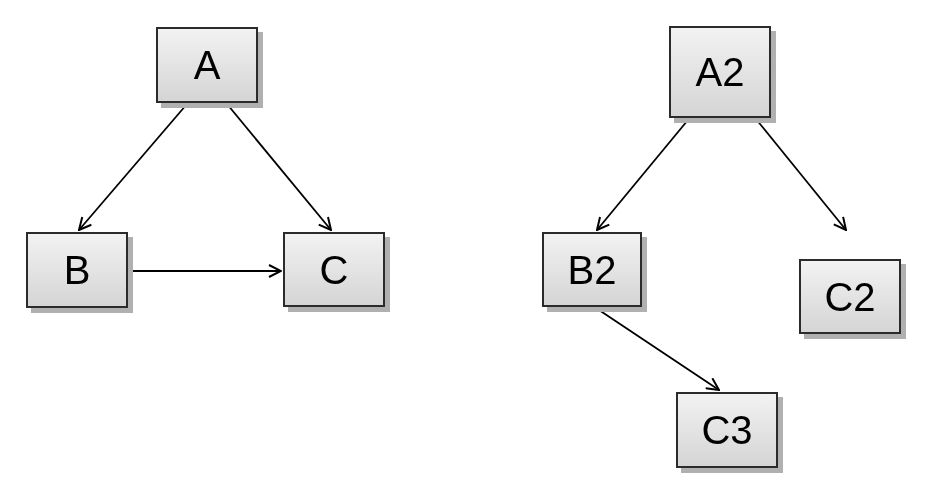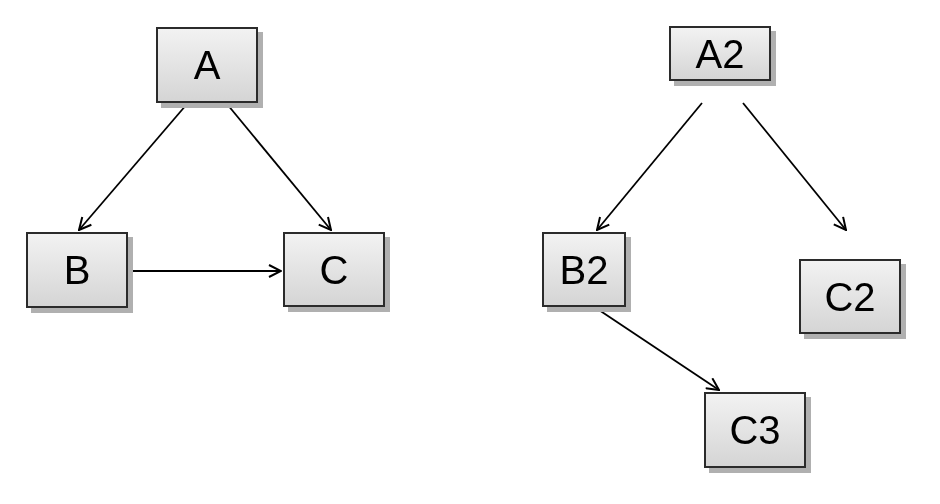--- a/index.html
+++ b/index.html
@@ -82,26 +82,26 @@
 
   <div class="node" style="left: 156px; top: 27px; width: 102px; height: 76px;">
     <span class="node-label">A</span>
   </div>
   <div class="node" style="left: 26px; top: 232px; width: 102px; height: 76px;">
     <span class="node-label">B</span>
   </div>
   <div class="node" style="left: 283px; top: 232px; width: 102px; height: 75px;">
     <span class="node-label">C</span>
   </div>
-  <div class="node" style="left: 669px; top: 26px; width: 102px; height: 55px;">
+  <div class="node" style="left: 669px; top: 26px; width: 102px; height: 92px;">
     <span class="node-label">A2</span>
   </div>
-  <div class="node" style="left: 542px; top: 232px; width: 84px; height: 75px;">
+  <div class="node" style="left: 542px; top: 232px; width: 100px; height: 75px;">
     <span class="node-label">B2</span>
   </div>
   <div class="node" style="left: 799px; top: 232px; width: 102px; height: 75px; margin-top: 27px;">
     <span class="node-label">C2</span>
   </div>
-  <div class="node" style="left: 704px; top: 392px; width: 102px; height: 76px; text-align: center;">
+  <div class="node" style="left: 676px; top: 392px; width: 102px; height: 76px; text-align: center;">
     <span class="node-label">C3</span>
   </div>
 
 </div>
 
 </body></html>

